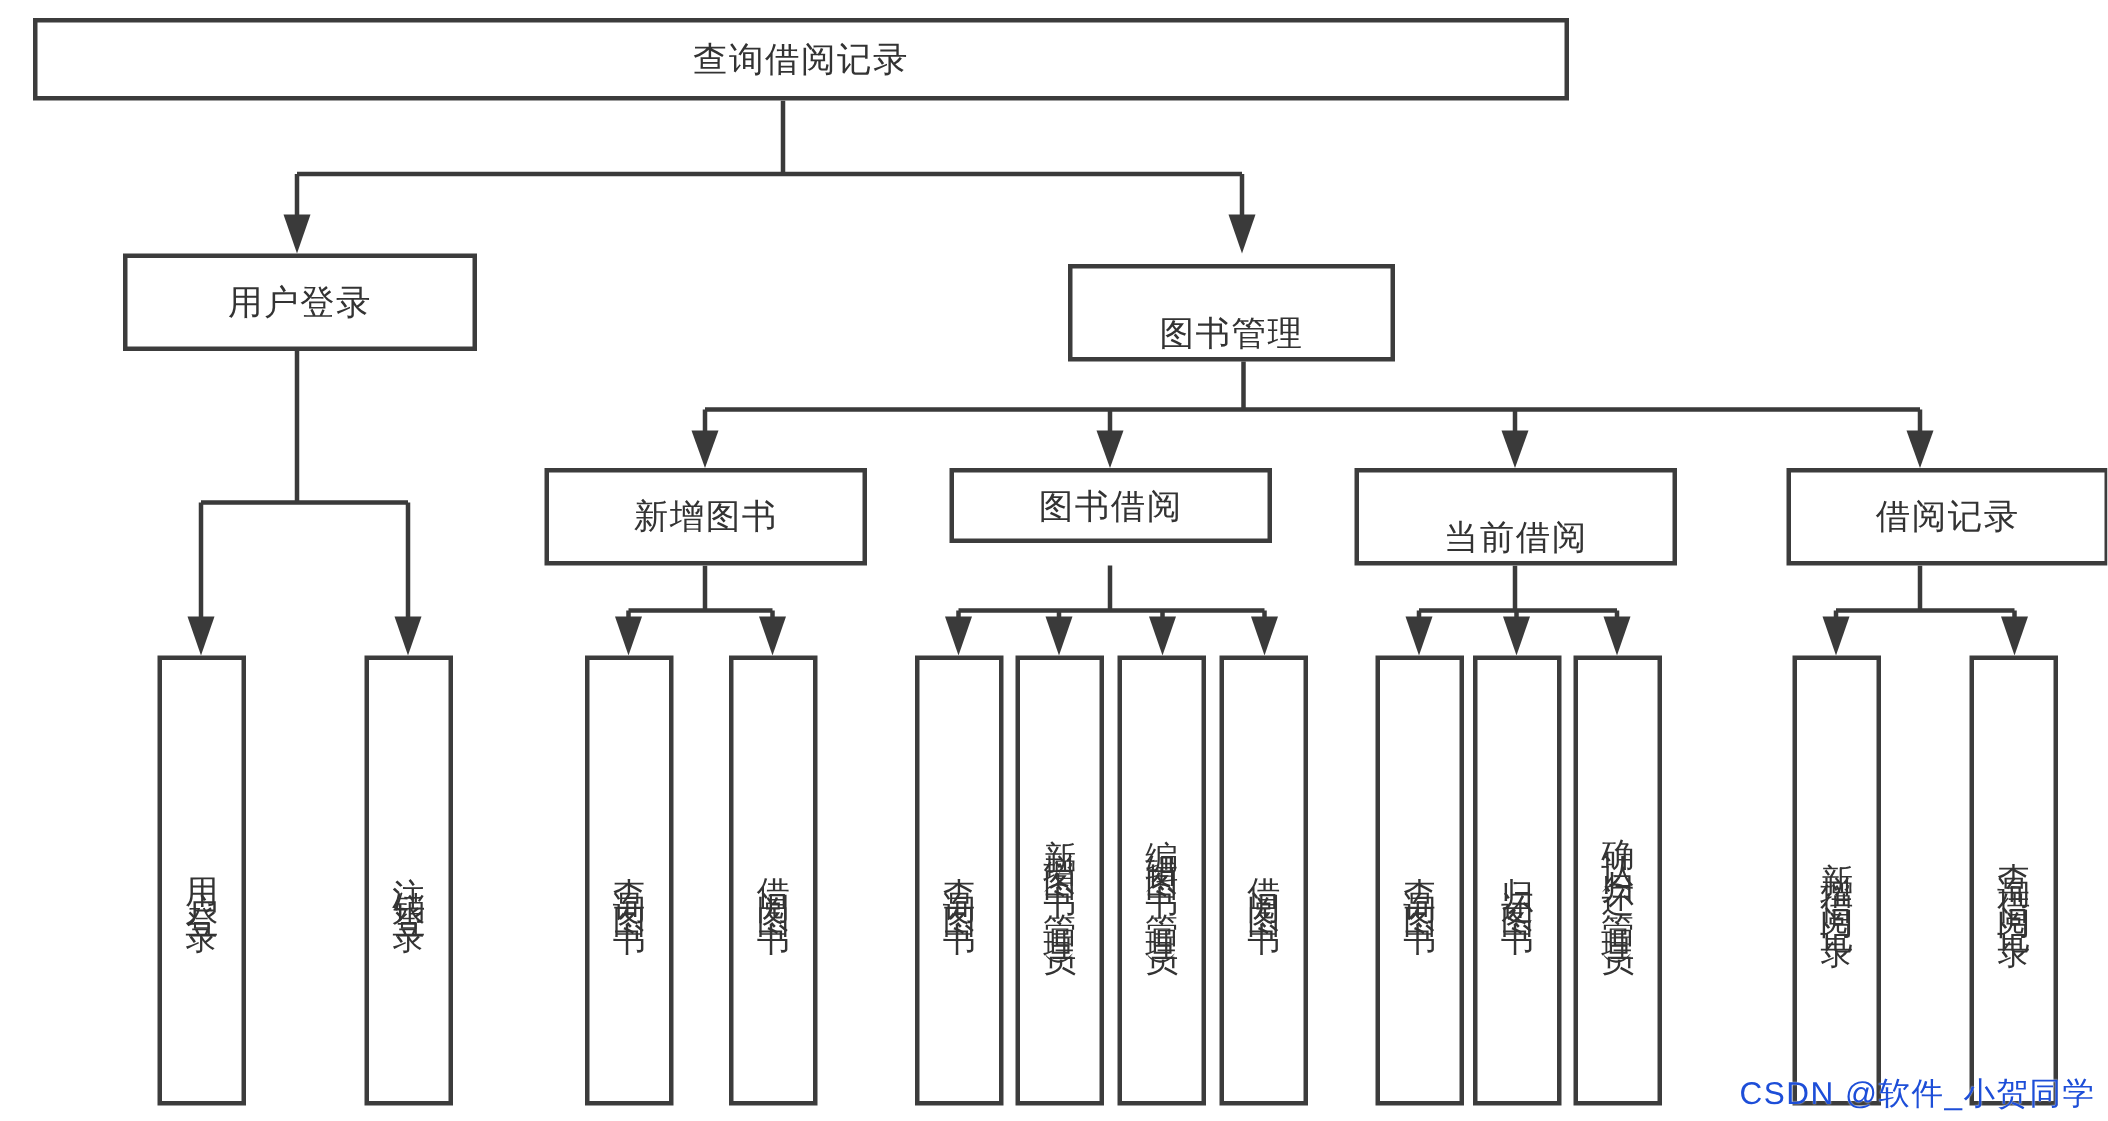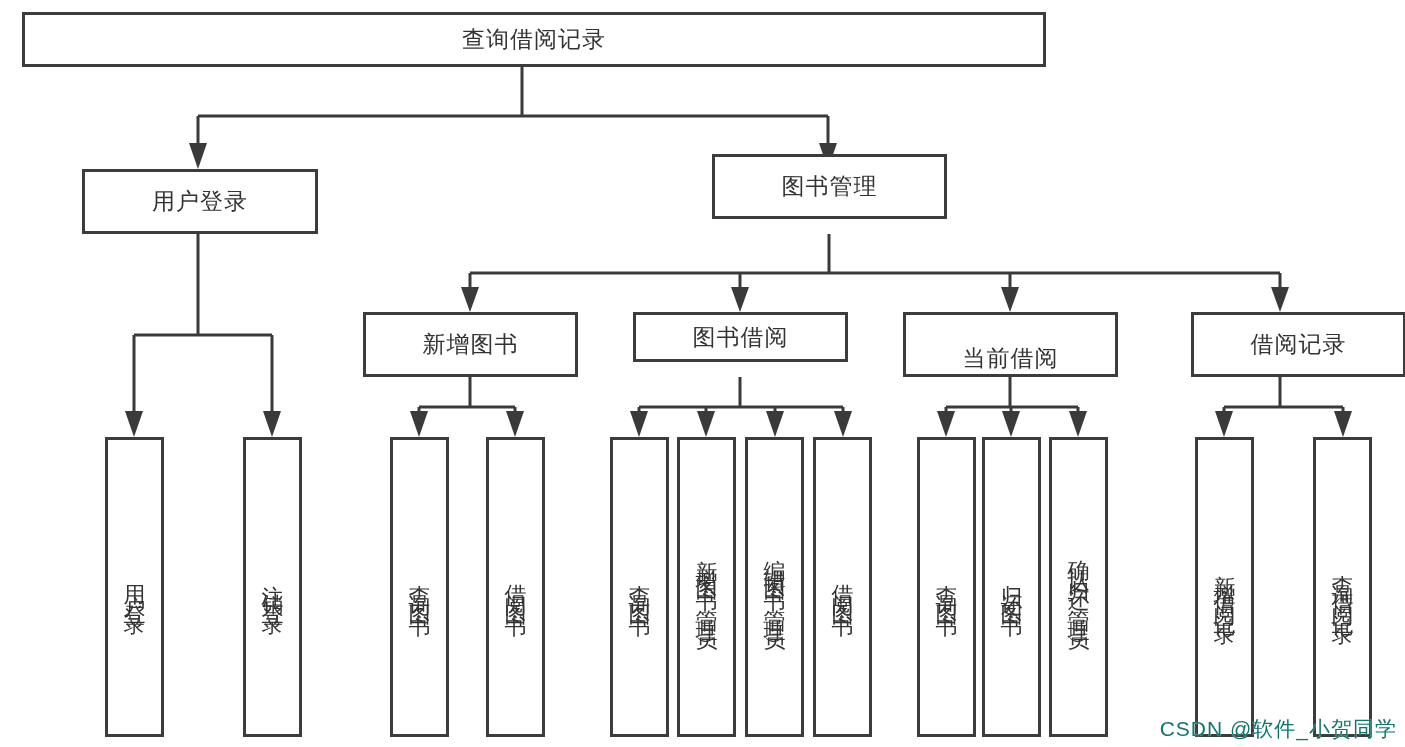--- a/index.html
+++ b/index.html
@@ -48,21 +48,21 @@
     letter-spacing: 10px;
     line-height: 1;
     color: #333333;
     white-space: nowrap;
   }
   .watermark {
     position: absolute;
     right: 8px;
     bottom: 4px;
     font-size: 21px;
-    color: #0f766e;
+    color: #1d4ed8;
     letter-spacing: 1px;
     text-shadow: 0 0 1px #ffffff;
     z-index: 5;
   }
 </style>
 </head>
 <body>
 
 <div class="canvas">
 
@@ -109,21 +109,21 @@
     </g>
   </svg>
 
   <div class="node hbox" style="left:22px; top:12px; width:1024px; height:55px;">
     <span>查询借阅记录</span>
   </div>
 
   <div class="node hbox" style="left:82px; top:169px; width:236px; height:65px;">
     <span>用户登录</span>
   </div>
-  <div class="node hbox" style="left:712px; top:154px; width:235px; height:65px;">
+  <div class="node hbox" style="left:712px; top:176px; width:218px; height:65px;align-items:flex-end;">
     <span>图书管理</span>
   </div>
 
   <div class="node hbox" style="left:363px; top:312px; width:215px; height:65px;">
     <span>新增图书</span>
   </div>
   <div class="node hbox" style="left:633px; top:312px; width:215px; height:50px;">
     <span>图书借阅</span>
   </div>
   <div class="node hbox" style="left:903px; top:312px; width:215px; height:65px;align-items:flex-end;">

